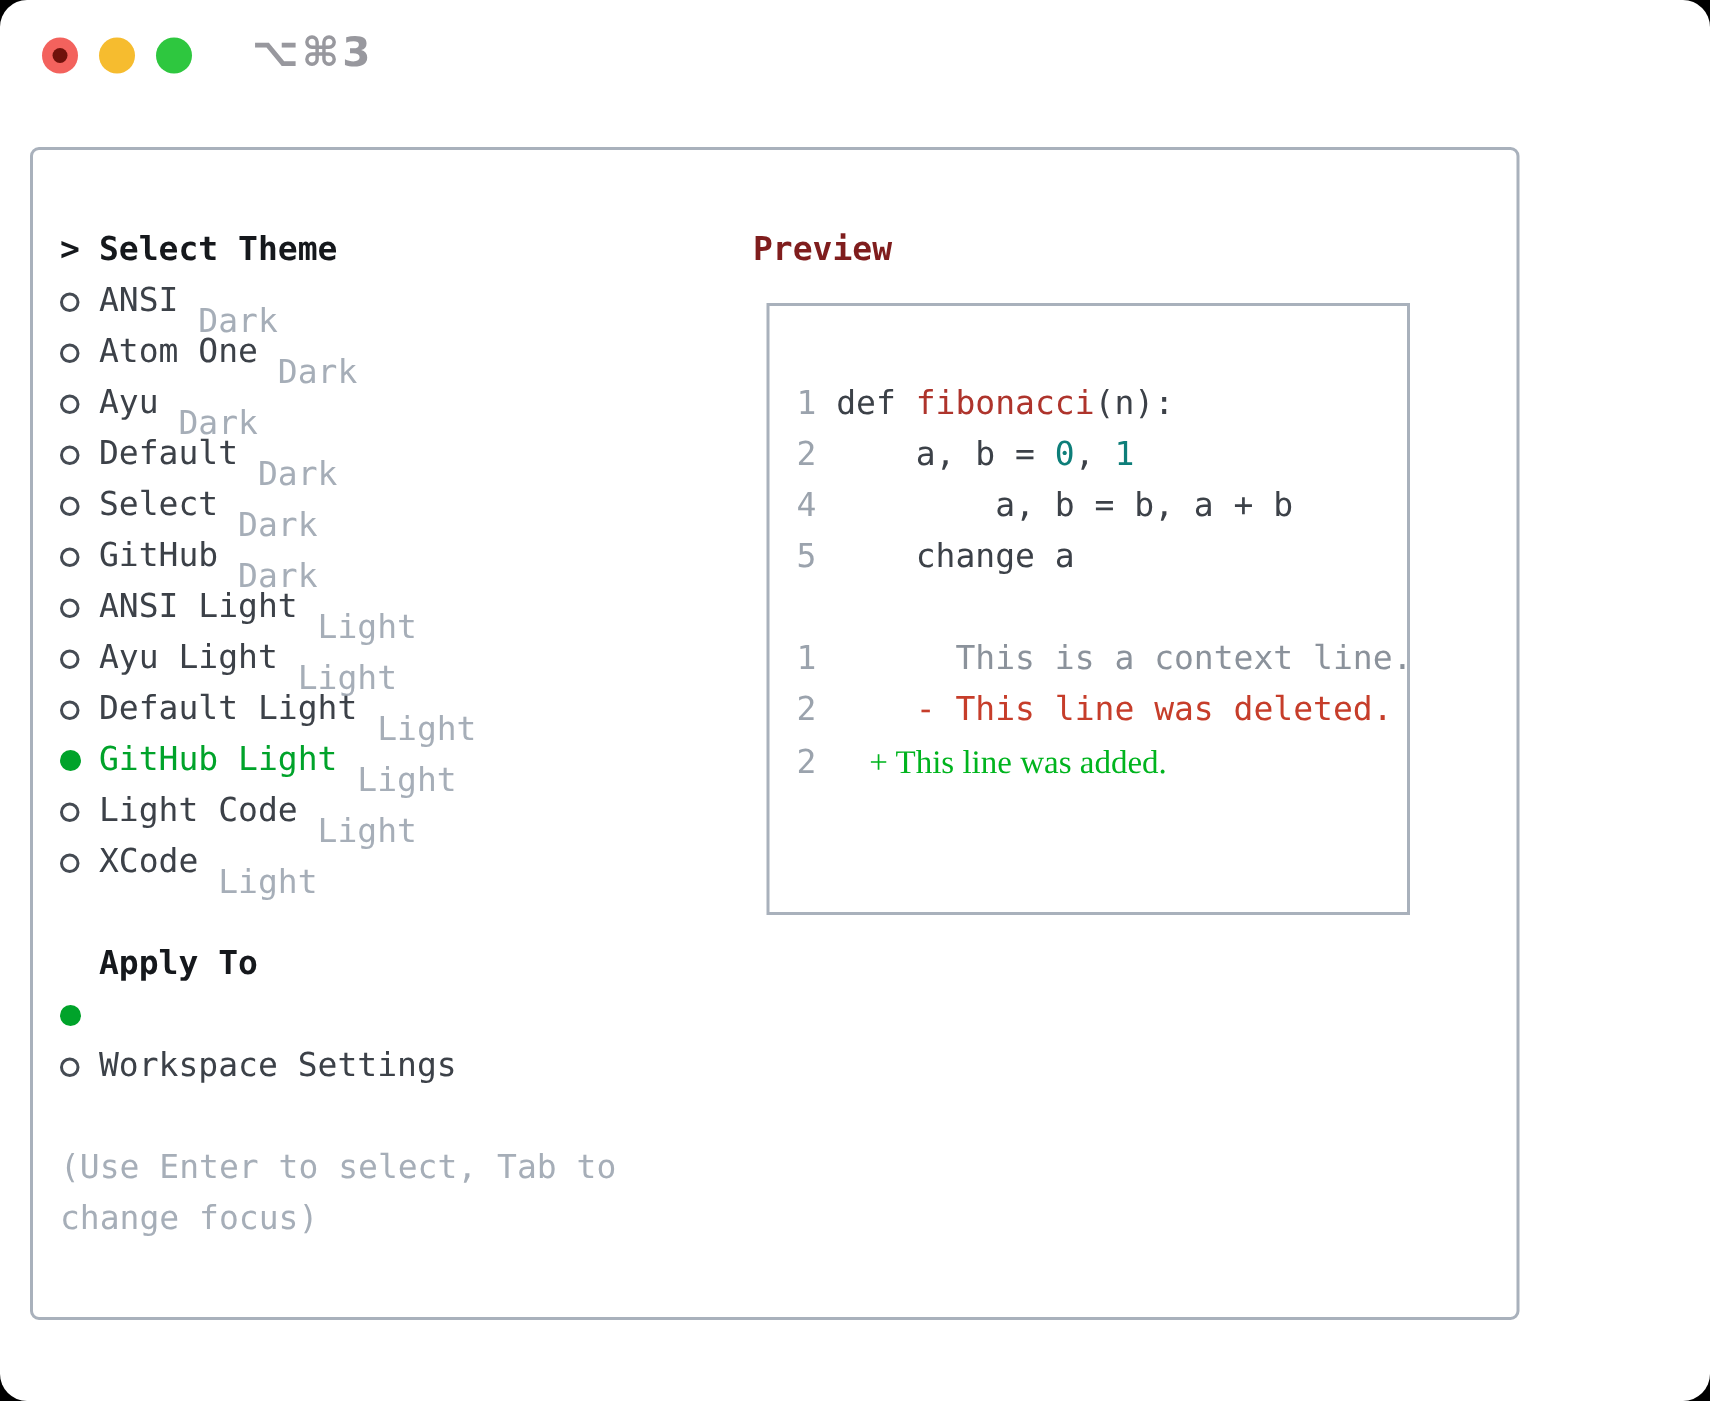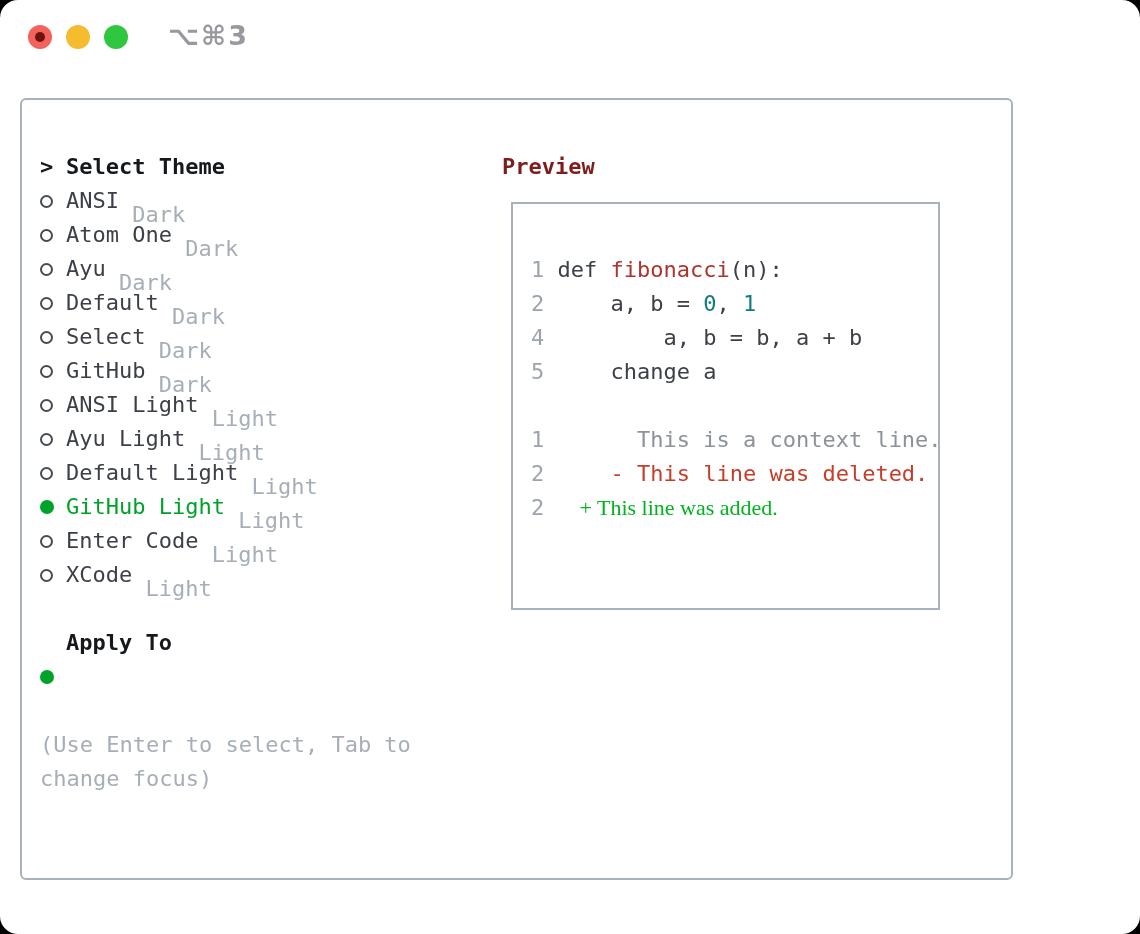--- a/index.html
+++ b/index.html
@@ -101,29 +101,30 @@
           <div class="row"><span class="bullet-cell"><span class="circle"></span></span><span class="item-name">ANSI</span><span class="variant"> Dark</span></div>
           <div class="row"><span class="bullet-cell"><span class="circle"></span></span><span class="item-name">Atom One</span><span class="variant"> Dark</span></div>
           <div class="row"><span class="bullet-cell"><span class="circle"></span></span><span class="item-name">Ayu</span><span class="variant"> Dark</span></div>
           <div class="row"><span class="bullet-cell"><span class="circle"></span></span><span class="item-name">Default</span><span class="variant"> Dark</span></div>
           <div class="row"><span class="bullet-cell"><span class="circle"></span></span><span class="item-name">Select</span><span class="variant"> Dark</span></div>
           <div class="row"><span class="bullet-cell"><span class="circle"></span></span><span class="item-name">GitHub</span><span class="variant"> Dark</span></div>
           <div class="row"><span class="bullet-cell"><span class="circle"></span></span><span class="item-name">ANSI Light</span><span class="variant"> Light</span></div>
           <div class="row"><span class="bullet-cell"><span class="circle"></span></span><span class="item-name">Ayu Light</span><span class="variant"> Light</span></div>
           <div class="row"><span class="bullet-cell"><span class="circle"></span></span><span class="item-name">Default Light</span><span class="variant"> Light</span></div>
           <div class="row"><span class="bullet-cell"><span class="circle sel"></span></span><span class="item-name sel">GitHub Light</span><span class="variant"> Light</span></div>
-          <div class="row"><span class="bullet-cell"><span class="circle"></span></span><span class="item-name">Enter Code</span><span class="variant"> Light</span></div>
+          <div class="row"><span class="bullet-cell"><span class="circle"></span></span><span class="item-name">Light Code</span><span class="variant"> Light</span></div>
           <div class="row"><span class="bullet-cell"><span class="circle"></span></span><span class="item-name">XCode</span><span class="variant"> Light</span></div>
         </div>
       <div class="row"></div>
       <div class="row">
         <span class="bullet-cell"></span><span class="hdr">Apply To</span>
       </div>
       <div id="apply-options">
           <div class="row"><span class="bullet-cell"><span class="circle sel"></span></span></div>
+          <div class="row"><span class="bullet-cell"><span class="circle"></span></span><span class="item-name">Workspace Settings</span></div>
         </div>
       <div class="row"></div>
       <div class="row hint">(Use Enter to select, Tab to</div>
       <div class="row hint">change focus)</div>
     </div>
 
     <div class="preview-hdr">Preview</div>
 
     <div class="preview-box">
       <div class="code" id="code-lines">

